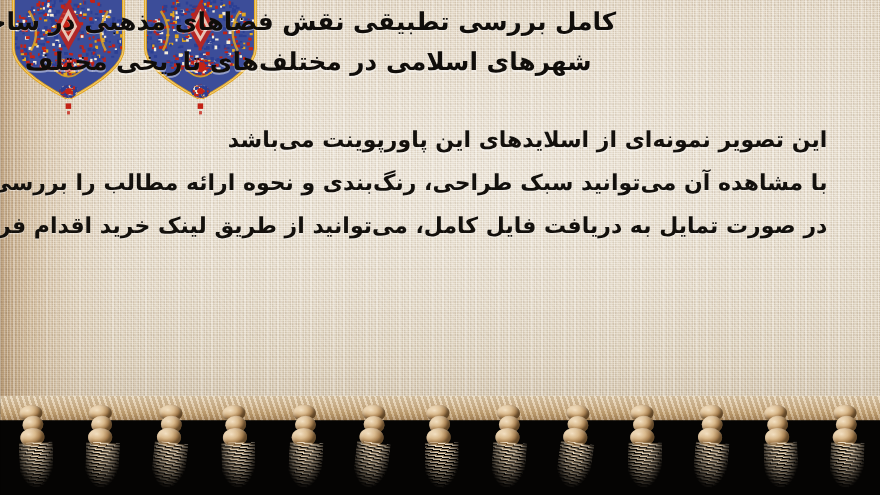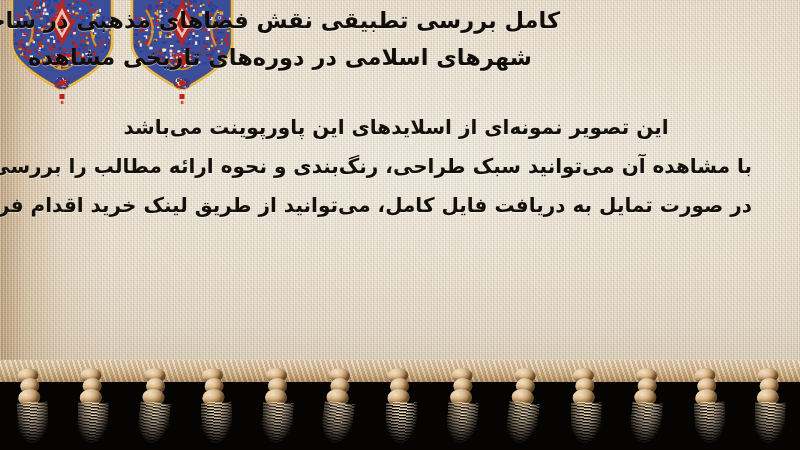--- a/index.html
+++ b/index.html
@@ -110,21 +110,21 @@
     position:absolute;top:2px;left:0;width:790px;
     text-align:center;padding-right:230px;box-sizing:border-box;
   }
   .title-line{
     color:#100d0a;font-size:22.5px;line-height:37px;
     font-weight:600;letter-spacing:0;white-space:nowrap;
     text-shadow:0 1px 0 rgba(255,255,255,.45);
   }
   .body-block{
     position:absolute;top:108px;left:0;width:752px;
-    text-align:center;box-sizing:border-box;padding-left:40px;
+    text-align:right;box-sizing:border-box;padding-left:40px;
   }
   .body-line{
     color:#13100c;font-size:20px;line-height:39px;
     font-weight:600;white-space:nowrap;
     text-shadow:0 1px 0 rgba(255,255,255,.40);
   }
 </style>
 </head>
 <body>
 
@@ -2241,21 +2241,21 @@
             <ellipse cx="22" cy="33" rx="3" ry="2.7" fill="#c42216"></ellipse>
           </g>
           <rect x="19.5" y="44" width="5" height="5" fill="#c42216"></rect>
           <rect x="20.8" y="51" width="2.6" height="3" fill="#c42216" opacity=".8"></rect>
         </svg>
       </div>
     </div>
 
   <div class="title-block">
     <div class="title-line">کامل بررسی تطبیقی نقش فضاهای مذهبی در ساختار</div>
-    <div class="title-line">شهرهای اسلامی در دوره‌های تاریخی مشاهده</div>
+    <div class="title-line">شهرهای اسلامی در مختلف‌های تاریخی مختلف</div>
   </div>
 
   <div class="body-block">
     <div class="body-line">این تصویر نمونه‌ای از اسلایدهای این پاورپوینت می‌باشد</div>
     <div class="body-line">با مشاهده آن می‌توانید سبک طراحی، رنگ‌بندی و نحوه ارائه مطالب را بررسی نمایید</div>
     <div class="body-line">در صورت تمایل به دریافت فایل کامل، می‌توانید از طریق لینک خرید اقدام فرمایید</div>
   </div>
 
   <div class="black-band">
     <div class="fringe-rail">

